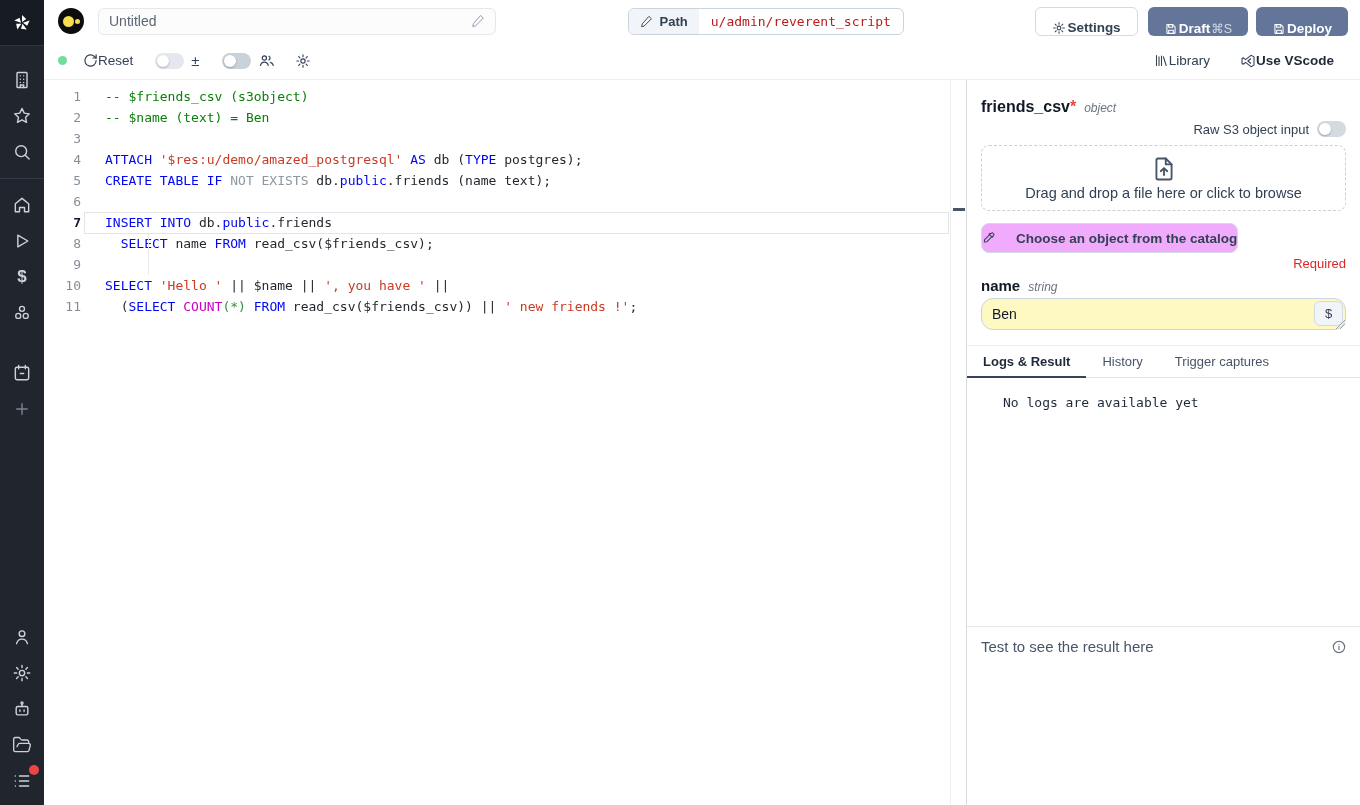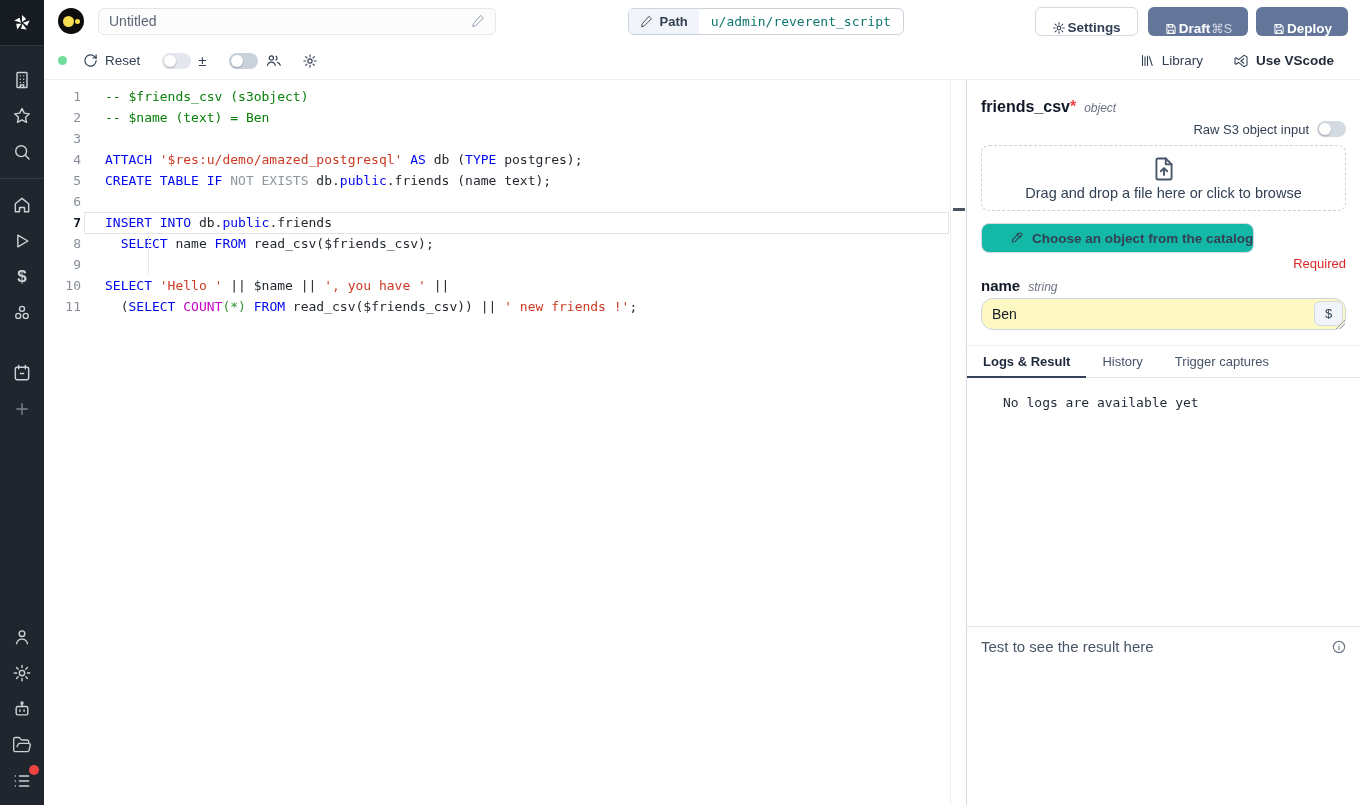--- a/index.html
+++ b/index.html
@@ -35,32 +35,32 @@
   .title-box { margin-left:14px; width:398px; height:27px; border:1px solid #e4e8ee; background:#fcfcfd;
     border-radius:6px; display:flex; align-items:center; padding:0 10px; color:#5b6675; font-size:14px; }
   .title-box .txt { flex:1; }
   .icon-muted { color:#8e99a8; }
   .spacer { flex:1; }
   .path-widget { height:27px; border:1px solid #cbd3dd; border-radius:6px; display:flex; align-items:stretch;
     overflow:hidden; background:#fff; }
   .path-left { background:#f1f4f8; display:flex; align-items:center; gap:7px; padding:0 11px;
     font-size:13px; font-weight:700; color:#334155; }
   .path-right { display:flex; align-items:center; padding:0 12px; font-family:"DejaVu Sans Mono", monospace;
-    font-size:13px; color:#0f766e; }
+    font-size:13px; color:#b91c1c; }
   .btn { height:29px; border-radius:6px; display:flex; align-items:flex-end; gap:1px; padding:0 16px;
     font-size:13.5px; cursor:pointer; }
   .btn-ghost { border:1px solid #d4dae2; background:#fff; color:#334155; font-weight:600; }
   .btn-slate { background:#63769a; color:#fff; font-weight:700; border:none; }
   .btn-slate .kbd { font-weight:400; color:rgba(255,255,255,.72); font-size:12.5px; }
   .tb-gap8 { width:8px; } .tb-gap10 { width:10px; }
 
   
   .toolbar { height:38px; display:flex; align-items:center; padding:0 26px 0 14px; border-bottom:1px solid #edf0f3; }
   .status-dot { width:9px; height:9px; border-radius:50%; background:#72dd9b; }
-  .tool-group { display:flex; align-items:flex-start; gap:7px; color:#334155; font-size:13.5px; cursor:pointer; }
+  .tool-group { display:flex; align-items:flex-start; color:#334155; font-size:13.5px; cursor:pointer; }
   .switch { width:29px; height:16px; border-radius:9px; background:#e4e8ee; position:relative; cursor:pointer; flex:none; }
   .switch.dark { background:#c9d1da; }
   .switch::after { content:''; position:absolute; left:2px; top:2px; width:12px; height:12px; border-radius:50%;
     background:#fff; box-shadow:0 1px 2px rgba(0,0,0,.25); }
   .pm { font-size:15px; color:#334155; }
   .tool-right { margin-left:auto; display:flex; align-items:center; gap:30px; }
   .vscode-lbl { font-weight:700; color:#1f2937; }
 
   
   .content { flex:1; display:flex; min-height:0; }
@@ -97,23 +97,23 @@
 
   .arg-head { margin-top:10px; display:flex; align-items:baseline; gap:8px; }
   .arg-name { font-size:16px; font-weight:700; color:#111827; }
   .req-star { color:#ef4444; }
   .arg-type { font-size:12px; font-style:italic; color:#6b7280; }
   .raw-s3 { margin-top:5px; display:flex; align-items:center; justify-content:flex-end; gap:8px;
     font-size:13px; color:#334155; }
   .dropzone { margin-top:8px; height:66px; border:1.5px dashed #c9d1da; border-radius:8px;
     display:flex; flex-direction:column; align-items:center; justify-content:center; gap:2px; cursor:pointer; }
   .dropzone .dz-txt { font-size:14.5px; color:#334155; }
-  .catalog-btn { margin-top:12px; height:30px; border:1px solid #d4dae2; border-radius:8px; background:#14b8a6;
-    display:flex; align-items:center; justify-content:center; gap:8px; font-size:13.5px; font-weight:600;
-    color:#334155; cursor:pointer;padding-left:28px; }
+  .catalog-btn { margin-top:12px; height:30px; border:1px solid #d4dae2; border-radius:8px; background:#f0abfc;
+    display:flex; align-items:center; justify-content:center; gap:20px; font-size:13.5px; font-weight:600;
+    color:#334155; cursor:pointer; }
   .required { margin-top:3px; text-align:right; font-size:13px; color:#dc2626; height:16px; }
   .name-head { margin-top:5px; display:flex; align-items:baseline; gap:8px; }
   .name-head .n { font-size:15px; font-weight:700; color:#111827; }
   .text-input-wrap { margin-top:4px; position:relative; height:32px; }
   .text-input { width:100%; height:32px; border:1px solid #cbd3dd; border-radius:12px; padding:0 40px 0 10px;
     font-size:14px; color:#111827; font-family:"Liberation Sans", sans-serif; background:#fef9c3; outline:none; }
   .dollar-btn { position:absolute; right:3px; top:3px; width:29px; height:25px; border:1px solid #d4dae2;
     background:#f1f4f8; border-radius:6px; font-size:13px; color:#334155; display:flex; align-items:center;
     justify-content:center; cursor:pointer; }
   .resize-h { position:absolute; right:1px; bottom:1px; width:9px; height:9px;

